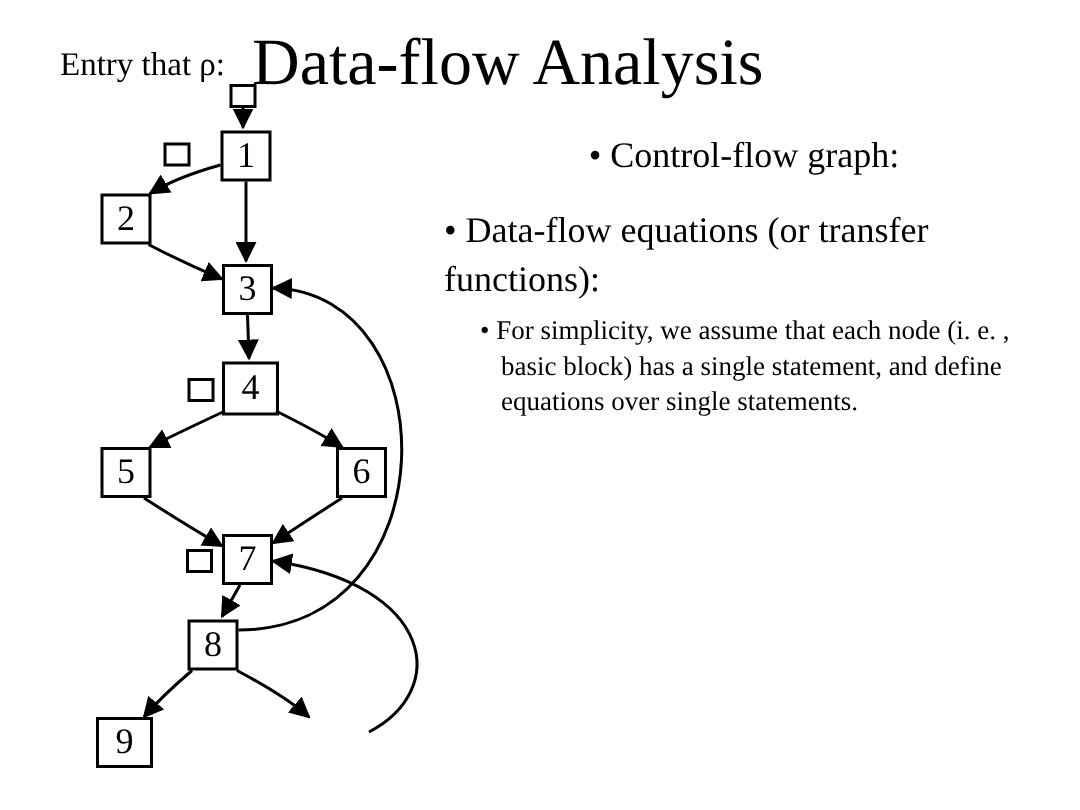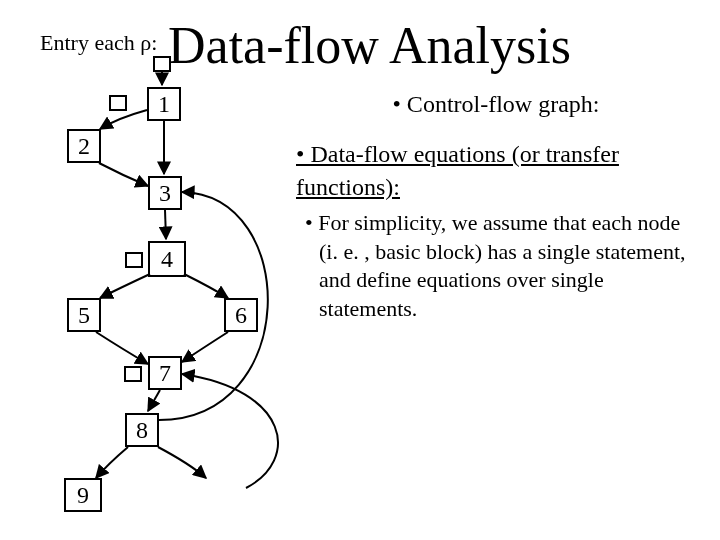--- a/index.html
+++ b/index.html
@@ -14,21 +14,21 @@
   }
   .stage {
     position: relative;
     width: 720px;
     height: 540px;
   }
   .title {
     position: absolute;
     left: 168px;
     top: 16px;
-    font-size: 52px;
+    font-size: 44px;
     color: #000000;
   }
   .entry-label {
     position: absolute;
     left: 40px;
     top: 30px;
     font-size: 22px;
   }
   .node {
     position: absolute;
@@ -45,25 +45,25 @@
   .bullets {
     position: absolute;
     left: 296px;
     top: 88px;
     width: 400px;
     font-size: 24px;
     line-height: 1.35;
   }
   .bullets .b1 { margin-bottom: 8px; text-align: center; }
   .bullets .eqline { margin-left: 0; margin-bottom: 20px; }
-  .bullets .b2 { margin-top: 18px; margin-bottom: 6px; text-decoration: underline; }
+  .bullets .b2 { margin-top: 18px; margin-bottom: 6px; }
   .bullets .outeq { margin-top: 16px; margin-bottom: 18px; }
   .bullets .b3 {
-    font-size: 22px;
-    margin-left: 9px;
+    font-size: 18px;
+    margin-left: 24px;
     text-indent: -14px;
     padding-left: 14px;
     line-height: 1.3;
   }
   .union-op {
     display: inline-block;
     width: 24px;
     height: 18px;
     border: 2px solid #000;
     border-top: none;
@@ -79,21 +79,21 @@
     pointer-events: none;
   }
 </style>
 </head>
 <body>
 
 <div class="stage">
 
   <div class="title">Data-flow Analysis</div>
 
-  <div class="entry-label">Entry each ρ:</div>
+  <div class="entry-label">Entry that ρ:</div>
 
   <div class="node" style="left:153px; top:56px; width:18px; height:16px; border-width:2px;"></div>
 
   <div class="node" style="left:109px; top:95px; width:18px; height:16px;"></div>
   <div class="node" style="left:125px; top:252px; width:18px; height:16px;"></div>
   <div class="node" style="left:124px; top:366px; width:18px; height:16px;"></div>
 
   <div class="node" style="left:147px; top:87px; width:34px; height:34px;">
     <span>1</span>
   </div>

